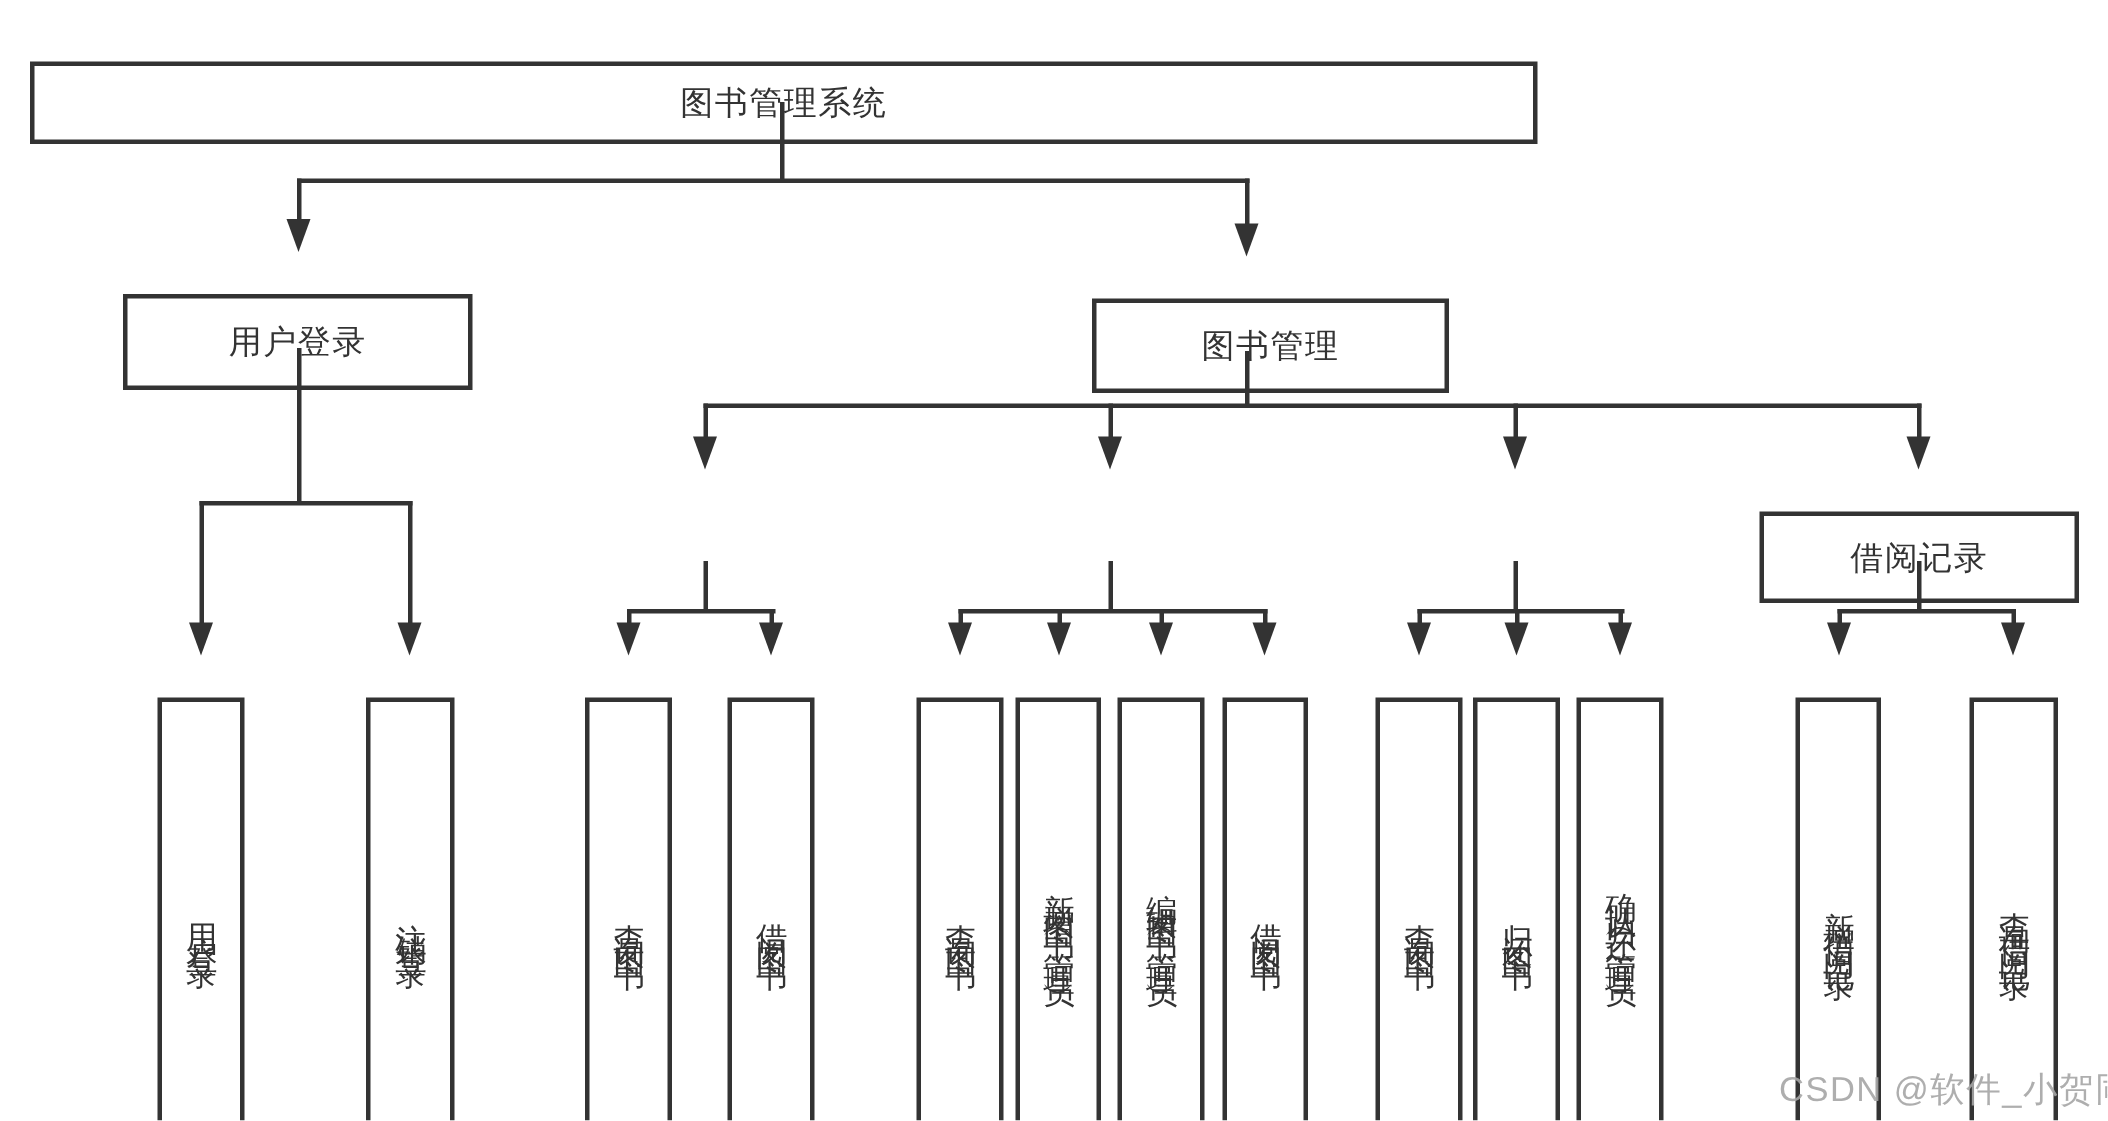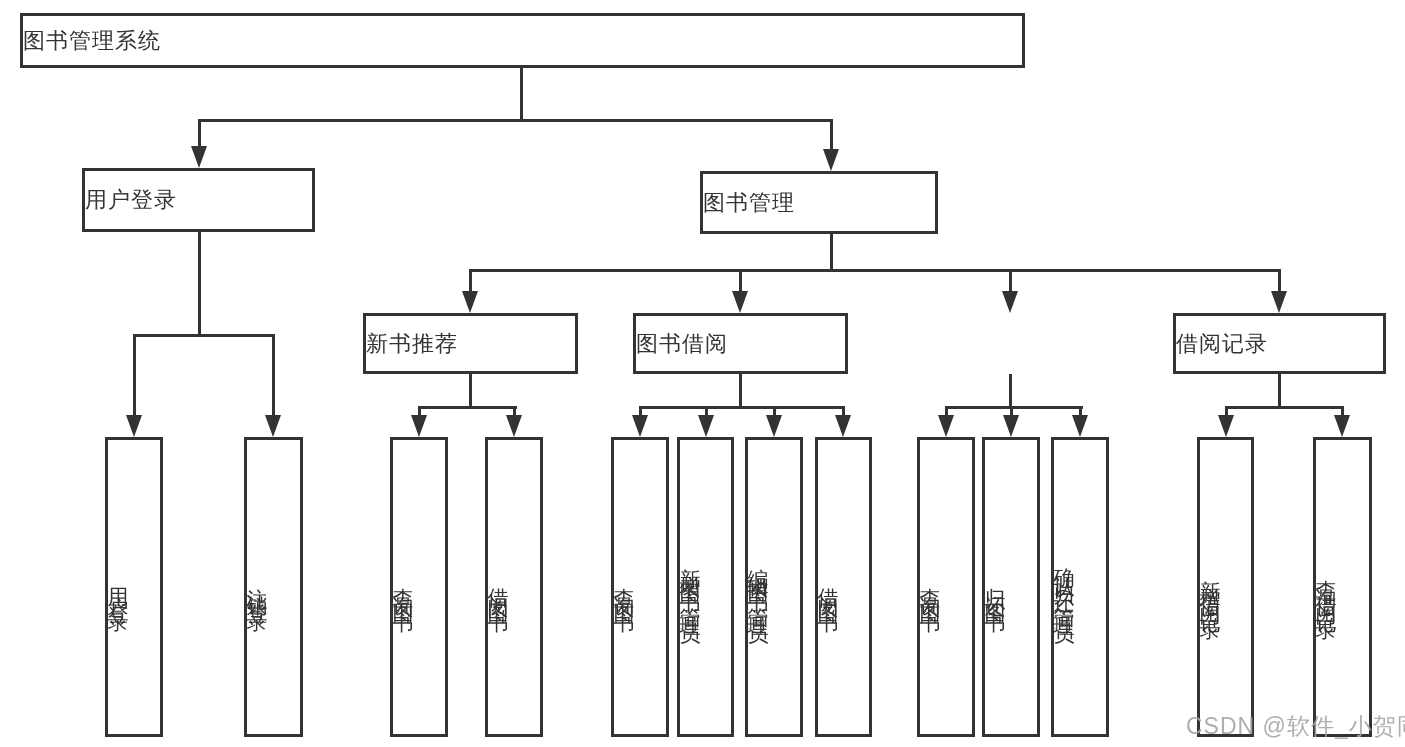--- a/index.html
+++ b/index.html
@@ -12,21 +12,22 @@
     overflow: hidden;
   }
   .node {
     position: absolute;
     box-sizing: border-box;
     border: 3px solid #333333;
     background: #ffffff;
     color: #333333;
     display: flex;
     align-items: center;
-    justify-content: flex-start;
+    justify-content: center;
+    margin-top: 28px;
   }
   .h-node { font-size: 22px; letter-spacing: 1px; }
   .v-node span {
     writing-mode: vertical-rl;
     text-orientation: mixed;
     font-size: 21px;
     letter-spacing: 8px;
     line-height: 1;
     color: #333333;
   }
@@ -56,31 +57,25 @@
 <div class="canvas">
 
   <div class="node h-node" style="left:20px; top:13px; width:1005px; height:55px;">
     <span>图书管理系统</span>
   </div>
 
   <div class="node h-node" style="left:82px; top:168px; width:233px; height:64px;">
     <span>用户登录</span>
   </div>
 
-  <div class="node h-node" style="left:700px; top:171px; width:238px; height:63px;">
+  <div class="node h-node" style="left:728px; top:171px; width:238px; height:63px;">
     <span>图书管理</span>
   </div>
 
-  <div class="node h-node" style="left:363px; top:313px; width:215px; height:61px;">
-    <span>新书推荐</span>
-  </div>
 
-  <div class="node h-node" style="left:633px; top:313px; width:215px; height:61px;">
-    <span>图书借阅</span>
-  </div>
 
 
   <div class="node h-node" style="left:1173px; top:313px; width:213px; height:61px;">
     <span>借阅记录</span>
   </div>
 
   <div class="node v-node" style="left:105px; top:437px; width:58px; height:300px;">
     <span>用户登录</span>
   </div>
 

